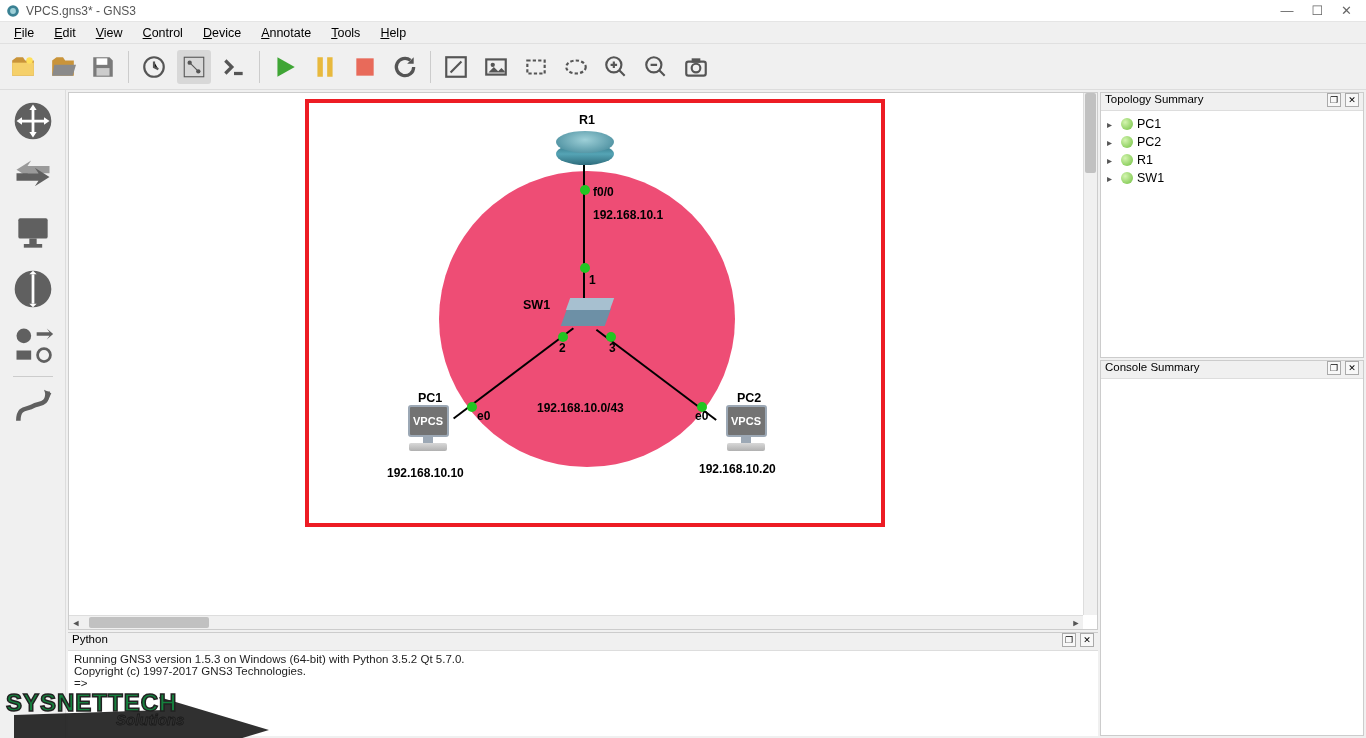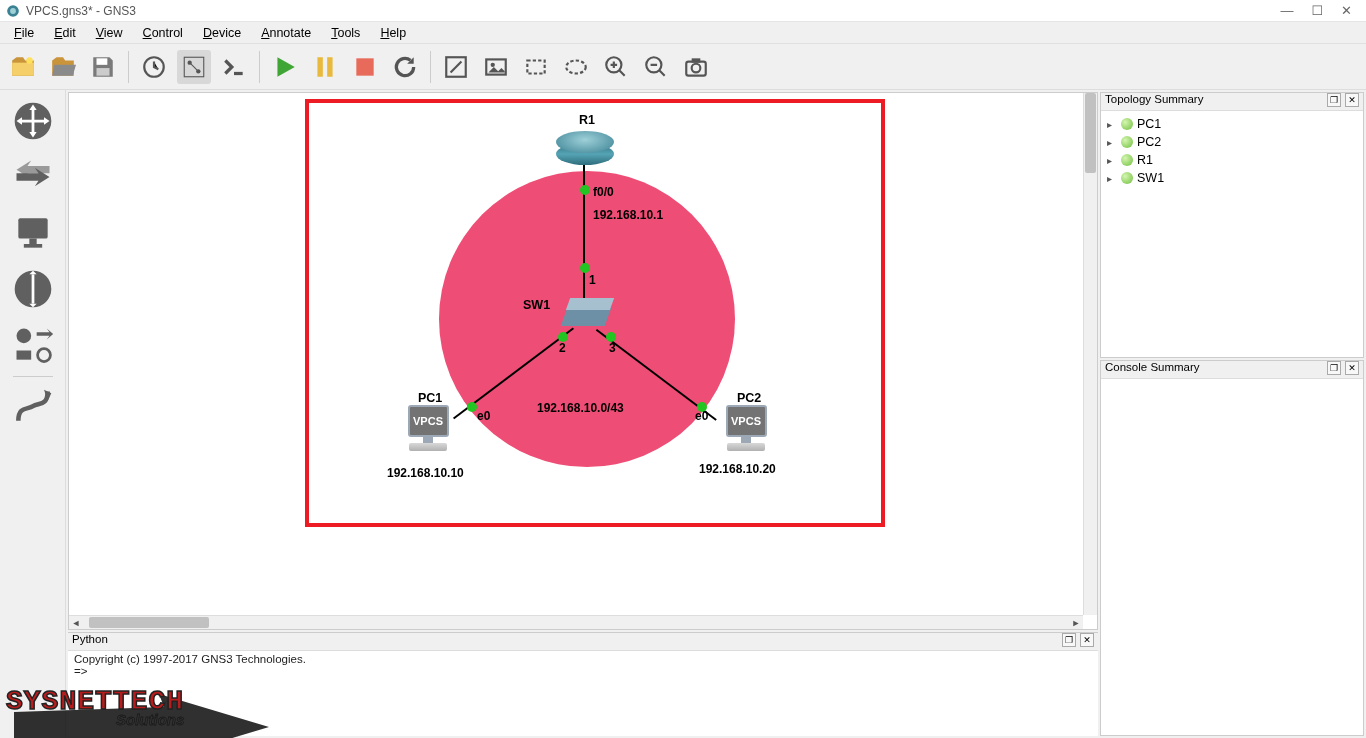--- a/index.html
+++ b/index.html
@@ -75,21 +75,21 @@
 .panel.topo{ flex: 0 0 266px;}
 .panel.srv{ flex:1;}
 .tree{ padding:4px 6px; font-size:12.5px;}
 .tree-row{ display:flex; align-items:center; gap:4px; height:18px;}
 .tree-row .exp{ width:10px; color:#555; font-size:10px;}
 .tree-row .dot{ width:12px; height:12px; border-radius:50%; background:radial-gradient(circle at 35% 35%,#d4f5b0,#6fbf3e);}
 .tree-row .dot.y{ background:radial-gradient(circle at 35% 35%,#fff4b0,#e6c93e);}
 
 
 .watermark{ position:fixed; left:6px; bottom:10px; pointer-events:none; }
-.watermark .txt{ font-family:Liberation Mono, monospace; font-size:28px; color:#b91c1c; -webkit-text-stroke:1.5px #222; letter-spacing:1px; font-weight:900;}
+.watermark .txt{ font-family:Liberation Sans, sans-serif; font-size:24px; color:#15803d; -webkit-text-stroke:1.5px #222; letter-spacing:1px; font-weight:900;}
 .watermark .sub{ font-family:Arial,sans-serif; font-size:15px; color:#fff; -webkit-text-stroke:0.8px #222; font-style:italic; margin-left:110px; margin-top:-6px; font-weight:bold;}
 .watermark .arrow{ position:absolute; left:8px; top:6px;}
 </style>
 </head>
 <body>
 
 <div class="titlebar">
   <svg class="app-icon" viewBox="0 0 24 24">
       <circle cx="12" cy="12" r="10" fill="#3a8193"></circle>
       <circle cx="12" cy="12" r="5" fill="#9ed0d8"></circle>
@@ -335,20 +335,21 @@
     </div>
 
     <div class="console-panel">
       <div class="panel-header">
         <span>Python</span>
         <span class="spacer"></span>
         <span class="pbtn">❐</span>
         <span class="pbtn">✕</span>
       </div>
       <div class="console-body">
+        <div class="line">Running GNS3 version 1.5.3 on Windows (64-bit) with Python 3.5.2 Qt 5.7.0.</div>
         <div class="line">Copyright (c) 1997-2017 GNS3 Technologies.</div>
         <div class="line">=&gt;</div>
       </div>
     </div>
   </div>
 
   <div class="right-col">
     <div class="panel topo">
       <div class="panel-header">
         <span>Topology Summary</span>

